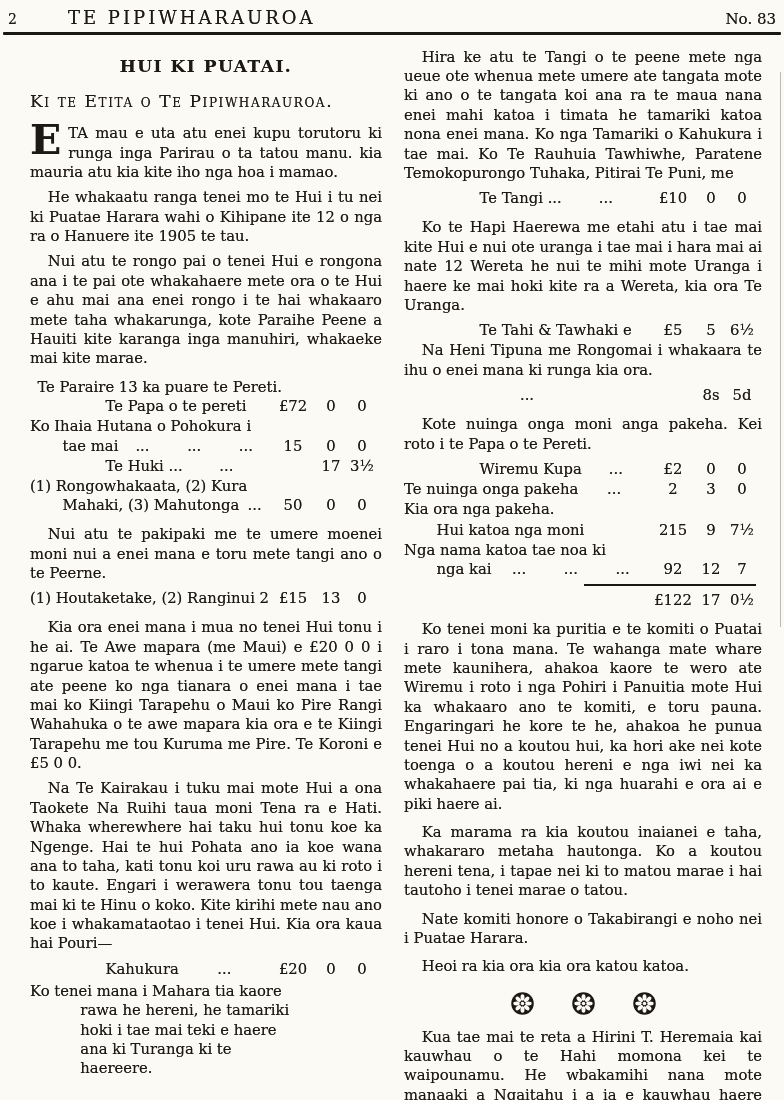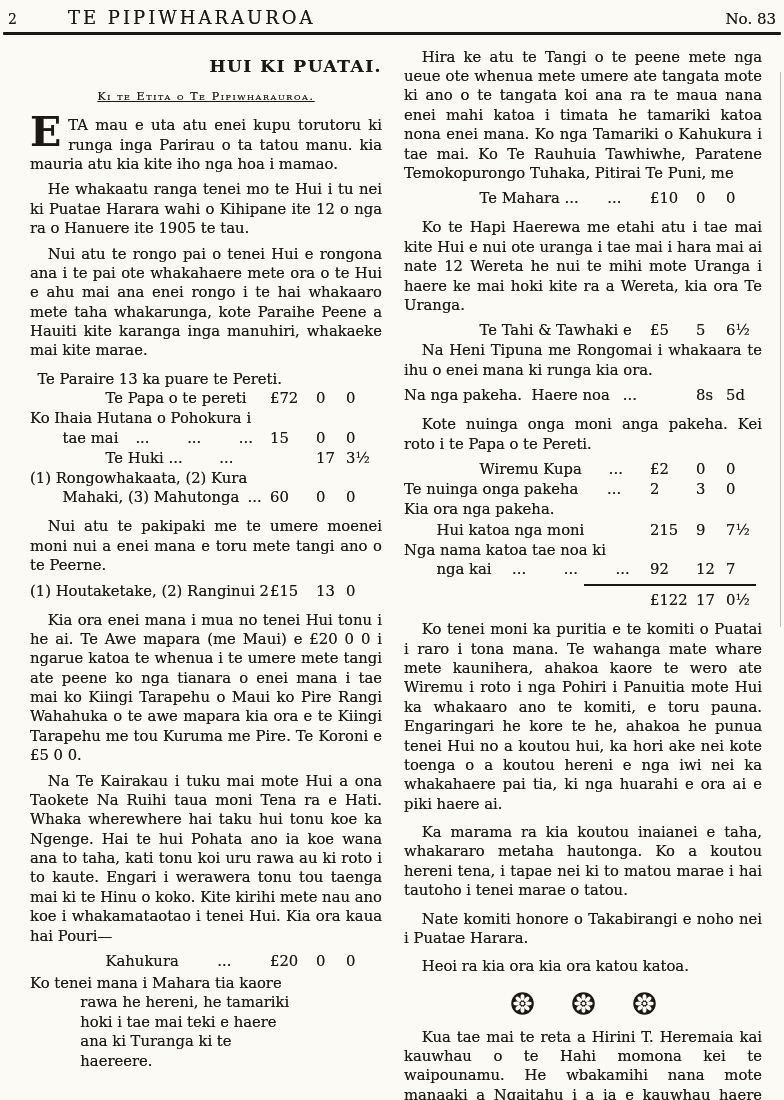--- a/index.html
+++ b/index.html
@@ -14,34 +14,34 @@
   .hdr{display:flex;align-items:baseline;padding:6px 8px 0 8px;}
   .hdr .pg{font-size:14px;width:60px;}
   .hdr .ttl{flex:1;text-align:left;font-size:18px;letter-spacing:3px;}
   .hdr .iss{width:90px;text-align:right;font-size:15px;}
   .hdr-rule{height:3px;background:#1b1813;margin:2px 3px 0 3px;border-radius:1px;}
   .scan-edge{position:absolute;right:3px;top:72px;height:555px;width:1.5px;background:#aaa49a;opacity:.75;}
   
   .cols{display:flex;padding:12px 16px 0 30px;gap:22px;}
   .col-l{width:352px;}
   .col-r{width:358px;}
-  h1.art{font-size:17px;font-weight:bold;text-align:right;letter-spacing:1.5px;margin:8px 0 13px;}
-  .salut{text-align:center;font-variant:small-caps;letter-spacing:1.6px;font-size:11px;margin:0 0 11px;text-decoration:underline;}
+  h1.art{font-size:17px;font-weight:bold;text-align:center;letter-spacing:1.5px;margin:8px 0 13px;}
+  .salut{font-variant:small-caps;letter-spacing:1.6px;font-size:17px;margin:0 0 11px;}
   p{margin:0 0 6px;text-align:justify;text-indent:1.2em;}
   p.gap{margin-top:9px;}
   .dropwrap{text-indent:0;}
   .dropcap{float:left;font-size:41px;line-height:33px;padding:1px 7px 0 0;font-weight:bold;}
   .plainline{white-space:pre;}
   .pl-ind{padding-left:.5em;}
   .pl-gap{margin-top:9px;}
   
   .mrow{display:flex;align-items:baseline;padding-right:4px;line-height:1.36;}
   .ml{white-space:pre;}
   .md{flex:1;text-align:center;white-space:pre;overflow:hidden;color:#24201a;}
-  .ma{width:46px;text-align:left;white-space:pre;}
+  .ma{width:46px;text-align:center;white-space:pre;}
   .ma.s{width:30px;}
   .ma.d{width:32px;}
   .pad-c .ml{padding-left:5.1em;}
   .pad-1 .ml{padding-left:2.2em;}
   .mrow.gap{margin-top:1px;}
   .amt-rule{width:172px;border-top:2px solid #1b1813;margin:5px 6px 4px auto;}
   .hang{margin:2px 0 0;padding-left:3.4em;text-indent:-3.4em;padding-right:5.6em;text-align:left;}
   
   .orn{display:flex;justify-content:center;gap:36px;margin:15px 0 11px;}
   .orn svg{width:25px;height:25px;}
@@ -90,21 +90,21 @@
         <span class="ml">Te Huki ...</span>
         <span class="md">...</span>
         <span class="ma"></span>
         <span class="ma s">17</span>
         <span class="ma d">3½</span>
       </div>
       <div class="plainline">(1) Rongowhakaata, (2) Kura</div>
       <div class="mrow pad-1">
         <span class="ml">Mahaki, (3) Mahutonga</span>
         <span class="md">...</span>
-        <span class="ma">60</span>
+        <span class="ma">50</span>
         <span class="ma s">0</span>
         <span class="ma d">0</span>
       </div>
 
       <p class="gap">Nui atu te pakipaki me te umere moenei moni nui a enei mana e toru mete tangi ano o te Peerne.</p>
 
       <div class="mrow">
         <span class="ml">(1) Houtaketake, (2) Ranginui 2</span>
         <span class="md"></span>
         <span class="ma">£15</span>
@@ -123,41 +123,40 @@
         <span class="ma d">0</span>
       </div>
 
       <div class="hang">Ko tenei mana i Mahara tia kaore rawa he hereni, he tamariki hoki i tae mai teki e haere ana ki Turanga ki te haereere.</div>
     </div>
 
     <div class="col-r">
       <p>Hira ke atu te Tangi o te peene mete nga ueue ote whenua mete umere ate tangata mote ki ano o te tangata koi ana ra te maua nana enei mahi katoa i timata he tamariki katoa nona enei mana.  Ko nga Tamariki o Kahukura i tae mai. Ko Te Rauhuia Tawhiwhe, Paratene Temokopurongo Tuhaka, Pitirai Te Puni, me</p>
 
       <div class="mrow pad-c">
-        <span class="ml">Te Mahara ...</span>
+        <span class="ml">Te Tangi ...</span>
         <span class="md">...</span>
         <span class="ma">£10</span>
         <span class="ma s">0</span>
         <span class="ma d">0</span>
       </div>
 
       <p class="gap">Ko te Hapi Haerewa me etahi atu i tae mai kite Hui e nui ote uranga i tae mai i hara mai ai nate 12 Wereta he nui te mihi mote Uranga i haere ke mai hoki kite ra a Wereta, kia ora Te Uranga.</p>
 
       <div class="mrow pad-c gap">
         <span class="ml">Te Tahi &amp; Tawhaki e</span>
         <span class="md"></span>
         <span class="ma">£5</span>
         <span class="ma s">5</span>
         <span class="ma d">6½</span>
       </div>
 
       <p>Na Heni Tipuna me Rongomai i whakaara te ihu o enei mana ki runga kia ora.</p>
 
       <div class="mrow">
-        <span class="ml">Na nga pakeha.  Haere noa</span>
         <span class="md">...</span>
         <span class="ma"></span>
         <span class="ma s">8s</span>
         <span class="ma d">5d</span>
       </div>
 
       <p class="gap">Kote nuinga onga moni anga pakeha. Kei roto i te Papa o te Pereti.</p>
 
       <div class="mrow pad-c">
         <span class="ml">Wiremu Kupa</span>

